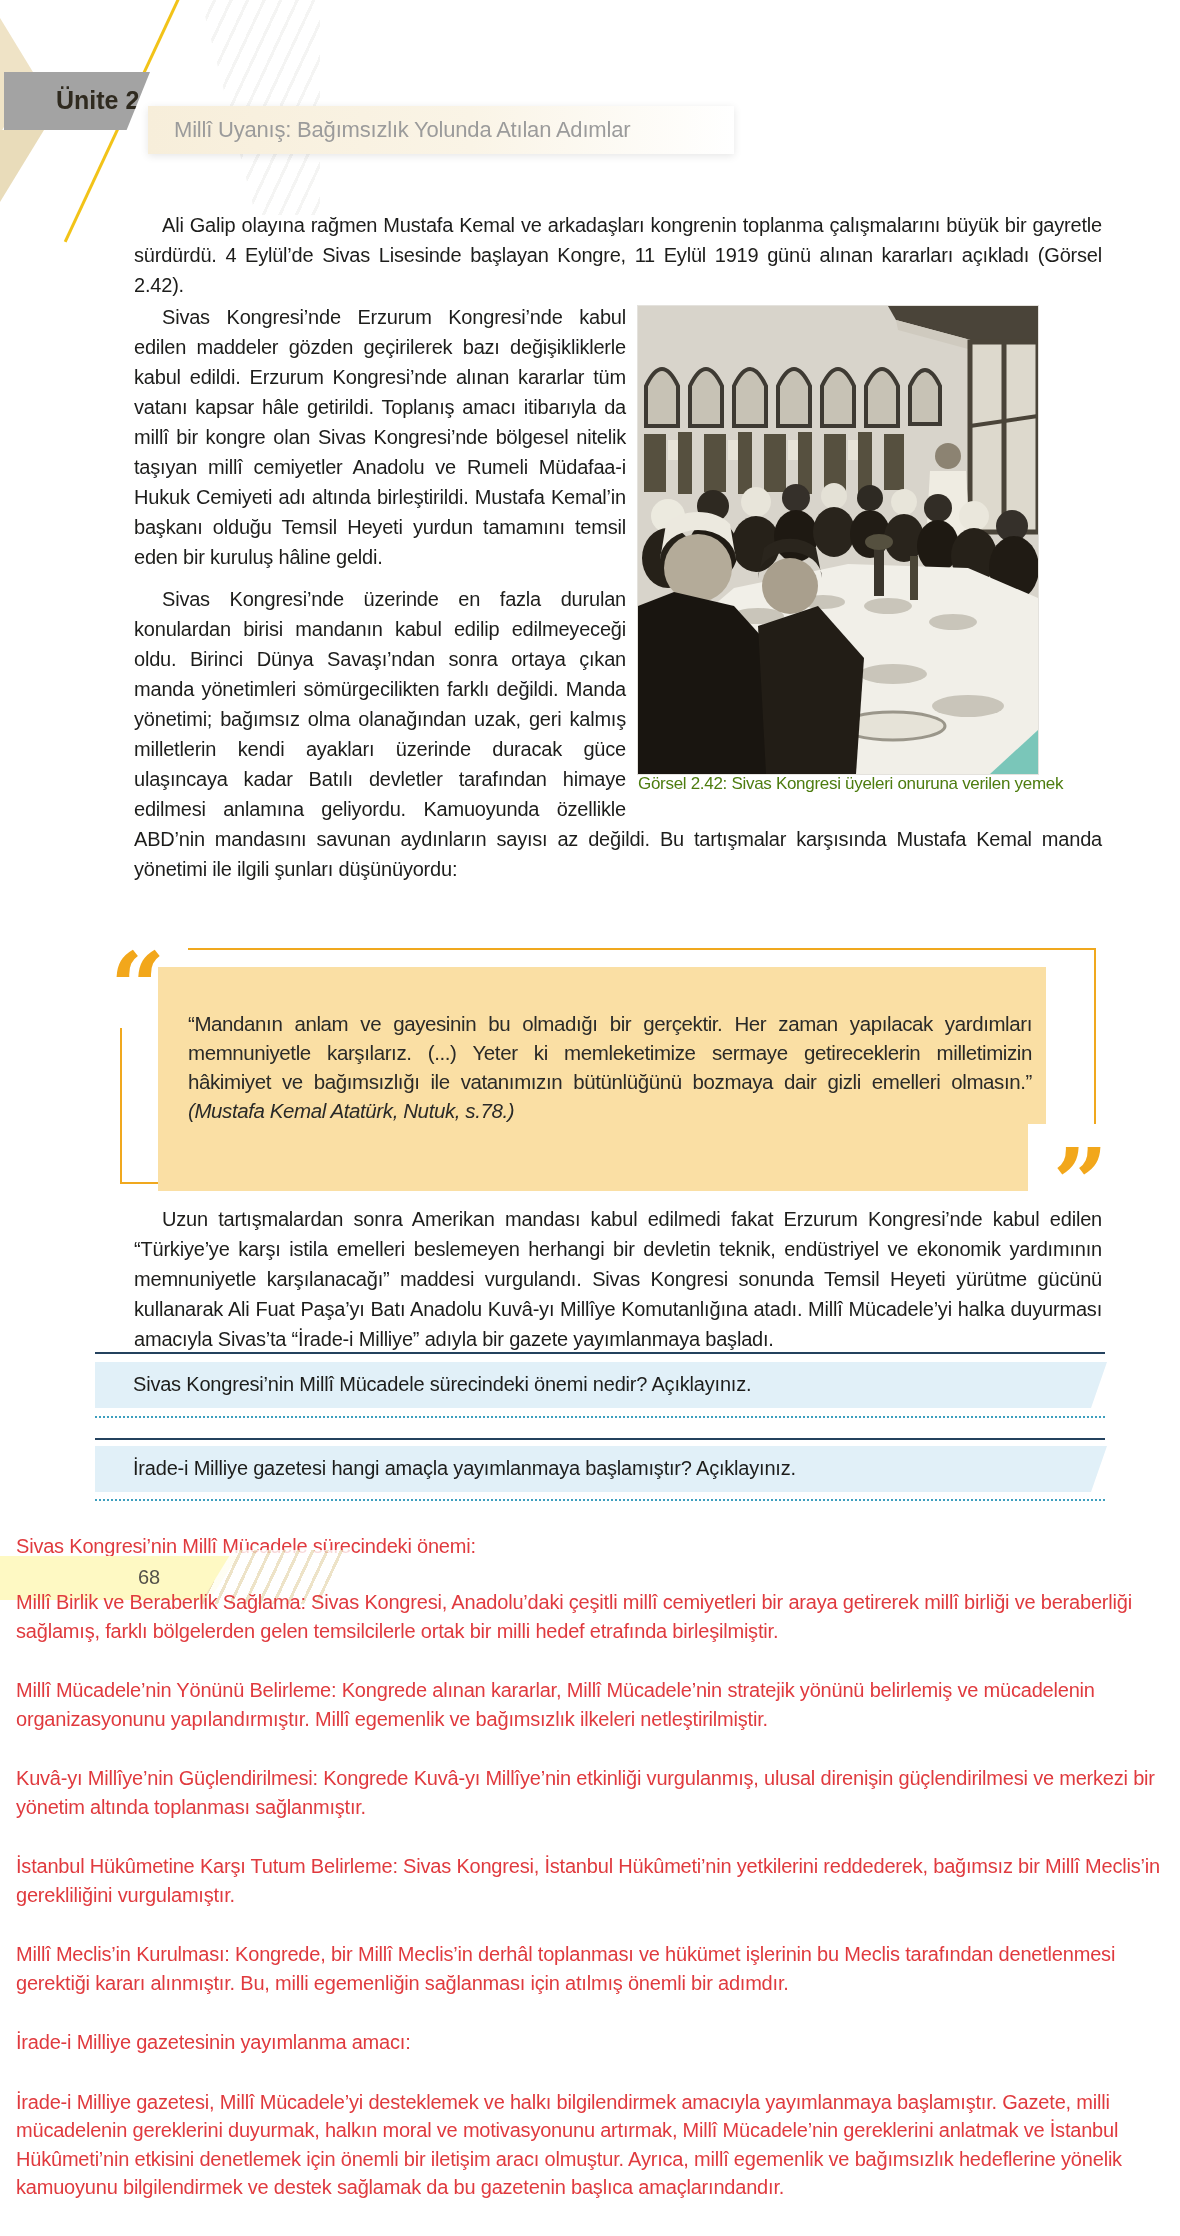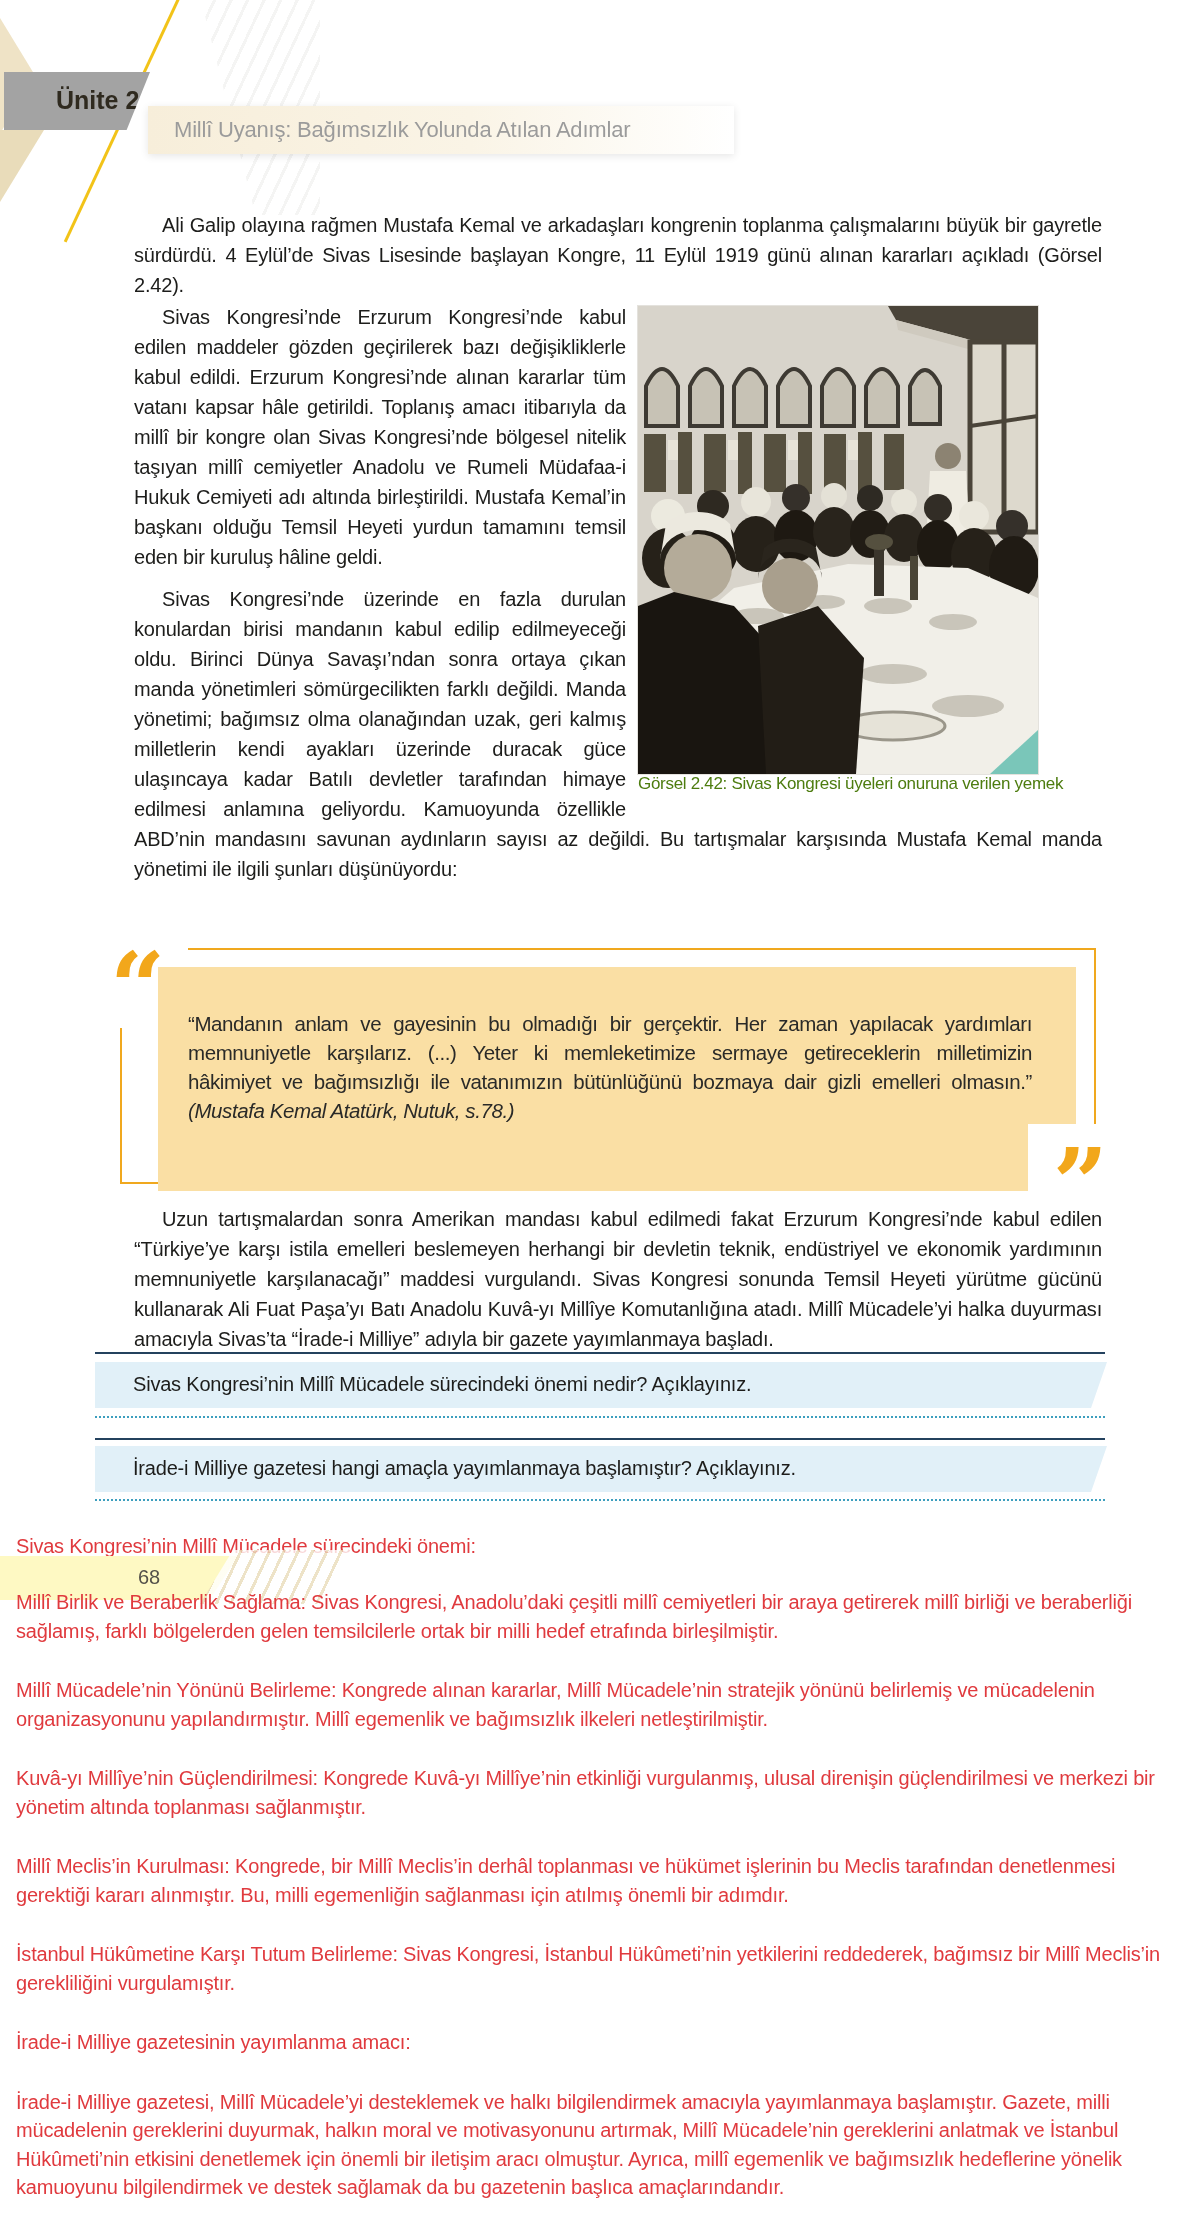--- a/index.html
+++ b/index.html
@@ -31,21 +31,21 @@
   .flow{position:absolute;left:134px;top:302px;width:968px;}
   .flow .para{margin:0 0 12px 0;}
   .figure{float:right;width:464px;margin:4px 0 6px 12px;}
   .photo{position:relative;width:400px;height:468px;background:#d6d2c9;box-shadow:0 0 0 1px #e4e2dd;}
   .photo svg{display:block;width:400px;height:468px;}
   .caption{width:430px;margin-top:0;font-size:17px;color:#4d7c0f;letter-spacing:-.3px;white-space:nowrap;}
 
   
   .quotebox{position:absolute;left:120px;top:948px;width:972px;height:232px;border:2px solid #f0a81e;}
   .quote-inner{position:absolute;left:36px;top:17px;width:844px;height:154px;background:#fadfa4;
-               padding:42px 44px 28px 30px;font-size:20.5px;line-height:29px;text-align:justify;
+               padding:42px 14px 28px 30px;font-size:20.5px;line-height:29px;text-align:justify;
                letter-spacing:-.4px;color:#2a2a28;}
   .quote-src{font-style:italic;}
   .qmark{position:absolute;font-size:96px;font-weight:bold;color:#f2a71b;background:#ffffff;
          line-height:0;font-family:"DejaVu Serif",serif;}
   .qmark.open{left:-12px;top:-14px;width:78px;height:40px;padding-top:52px;}
   .qmark.close{right:-14px;bottom:-46px;width:80px;height:44px;padding-top:60px;text-align:right;}
 
   .p4{position:absolute;left:134px;top:1204px;width:968px;}
 
   
@@ -214,19 +214,19 @@
 
   <div class="footer-band">
     <span>68</span>
   </div>
   <div class="footer-stripes"></div>
 
   <div class="red red-section">
     <div class="rp">Millî Birlik ve Beraberlik Sağlama: Sivas Kongresi, Anadolu’daki çeşitli millî cemiyetleri bir araya getirerek millî birliği ve beraberliği sağlamış, farklı bölgelerden gelen temsilcilerle ortak bir milli hedef etrafında birleşilmiştir.</div>
     <div class="rp">Millî Mücadele’nin Yönünü Belirleme: Kongrede alınan kararlar, Millî Mücadele’nin stratejik yönünü belirlemiş ve mücadelenin organizasyonunu yapılandırmıştır. Millî egemenlik ve bağımsızlık ilkeleri netleştirilmiştir.</div>
     <div class="rp">Kuvâ-yı Millîye’nin Güçlendirilmesi: Kongrede Kuvâ-yı Millîye’nin etkinliği vurgulanmış, ulusal direnişin güçlendirilmesi ve merkezi bir yönetim altında toplanması sağlanmıştır.</div>
+    <div class="rp">İstanbul Hükûmetine Karşı Tutum Belirleme: Sivas Kongresi, İstanbul Hükûmeti’nin yetkilerini reddederek, bağımsız bir Millî Meclis’in gerekliliğini vurgulamıştır.</div>
     <div class="rp">Millî Meclis’in Kurulması: Kongrede, bir Millî Meclis’in derhâl toplanması ve hükümet işlerinin bu Meclis tarafından denetlenmesi gerektiği kararı alınmıştır. Bu, milli egemenliğin sağlanması için atılmış önemli bir adımdır.</div>
-    <div class="rp">İstanbul Hükûmetine Karşı Tutum Belirleme: Sivas Kongresi, İstanbul Hükûmeti’nin yetkilerini reddederek, bağımsız bir Millî Meclis’in gerekliliğini vurgulamıştır.</div>
     <div class="rp">İrade-i Milliye gazetesinin yayımlanma amacı:</div>
     <div class="rp last">İrade-i Milliye gazetesi, Millî Mücadele’yi desteklemek ve halkı bilgilendirmek amacıyla yayımlanmaya başlamıştır. Gazete, milli mücadelenin gereklerini duyurmak, halkın moral ve motivasyonunu artırmak, Millî Mücadele’nin gereklerini anlatmak ve İstanbul Hükûmeti’nin etkisini denetlemek için önemli bir iletişim aracı olmuştur. Ayrıca, millî egemenlik ve bağımsızlık hedeflerine yönelik kamuoyunu bilgilendirmek ve destek sağlamak da bu gazetenin başlıca amaçlarındandır.</div>
   </div>
 
 </div>
 
 </body></html>

